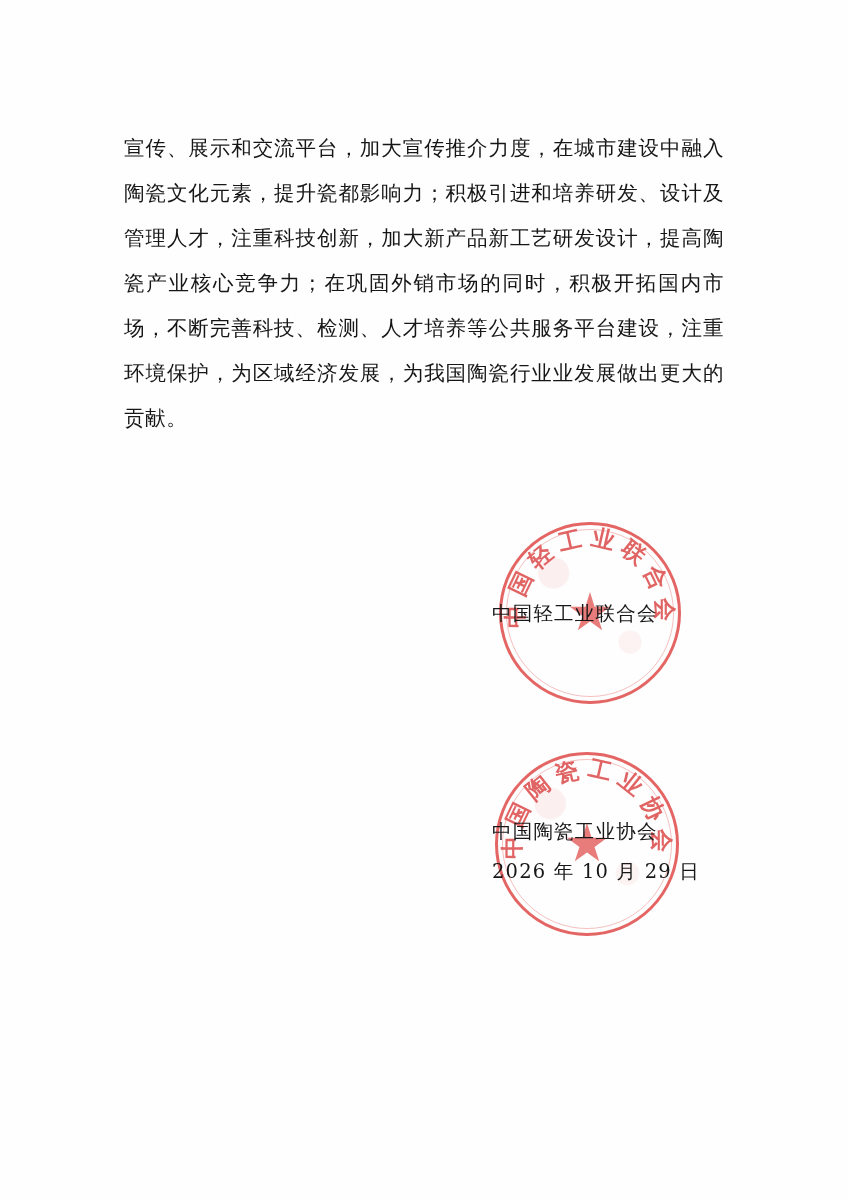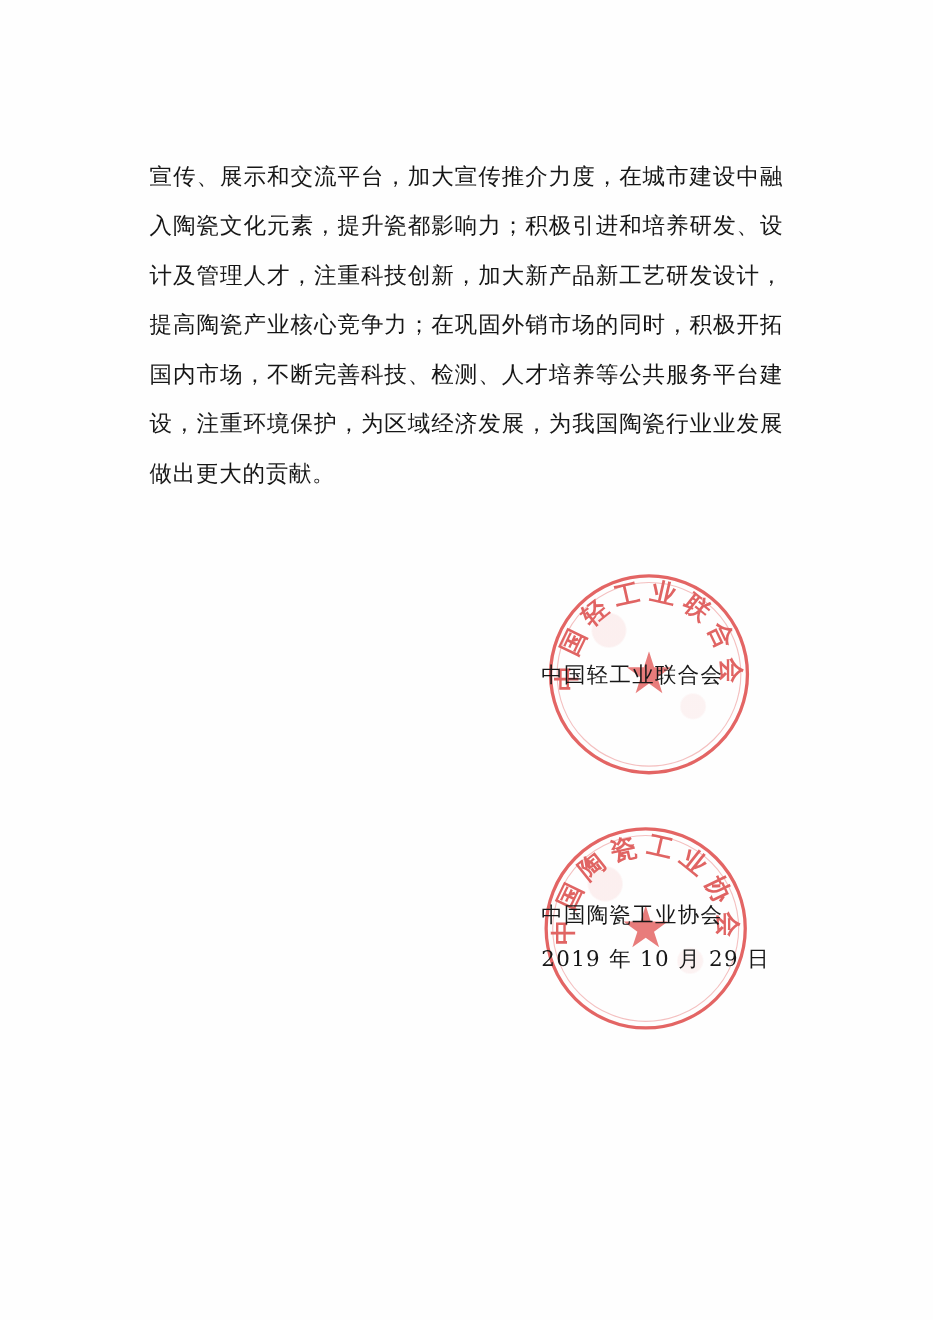--- a/index.html
+++ b/index.html
@@ -26,21 +26,21 @@
     top: 126px;
     width: 600px;
     font-size: 20.5px;
     line-height: 45px;
     letter-spacing: 0.6px;
     text-align: justify;
     text-justify: inter-ideograph;
     color: #161616;
   }
   .body-text p {
-    margin: 12px;
+    margin: 0;
     text-indent: 0;
   }
   .sig-block {
     position: absolute;
     font-size: 19.5px;
     letter-spacing: 1.2px;
     color: #171717;
     white-space: nowrap;
   }
   .sig-1 { left: 492px; top: 600px; }
@@ -142,15 +142,15 @@
     <svg width="184" height="184" viewBox="0 0 184 184" style="position:absolute;left:0;top:0;">
       <defs>
         <path id="arc2" d="M 25,92 A 67,67 0 0 1 159,92"></path>
       </defs>
       <text fill="#dd4f4e" font-size="23" font-family="DejaVu Serif, serif" font-weight="bold" letter-spacing="7">
         <textPath href="#arc2" startOffset="50%" text-anchor="middle">中国陶瓷工业协会</textPath>
       </text>
     </svg>
   </div>
   <div class="sig-block sig-2">中国陶瓷工业协会</div>
-  <div class="sig-date">2019 年 10 月 29 日</div>
+  <div class="sig-date">2026 年 10 月 29 日</div>
 
 </div>
 
 </body></html>

